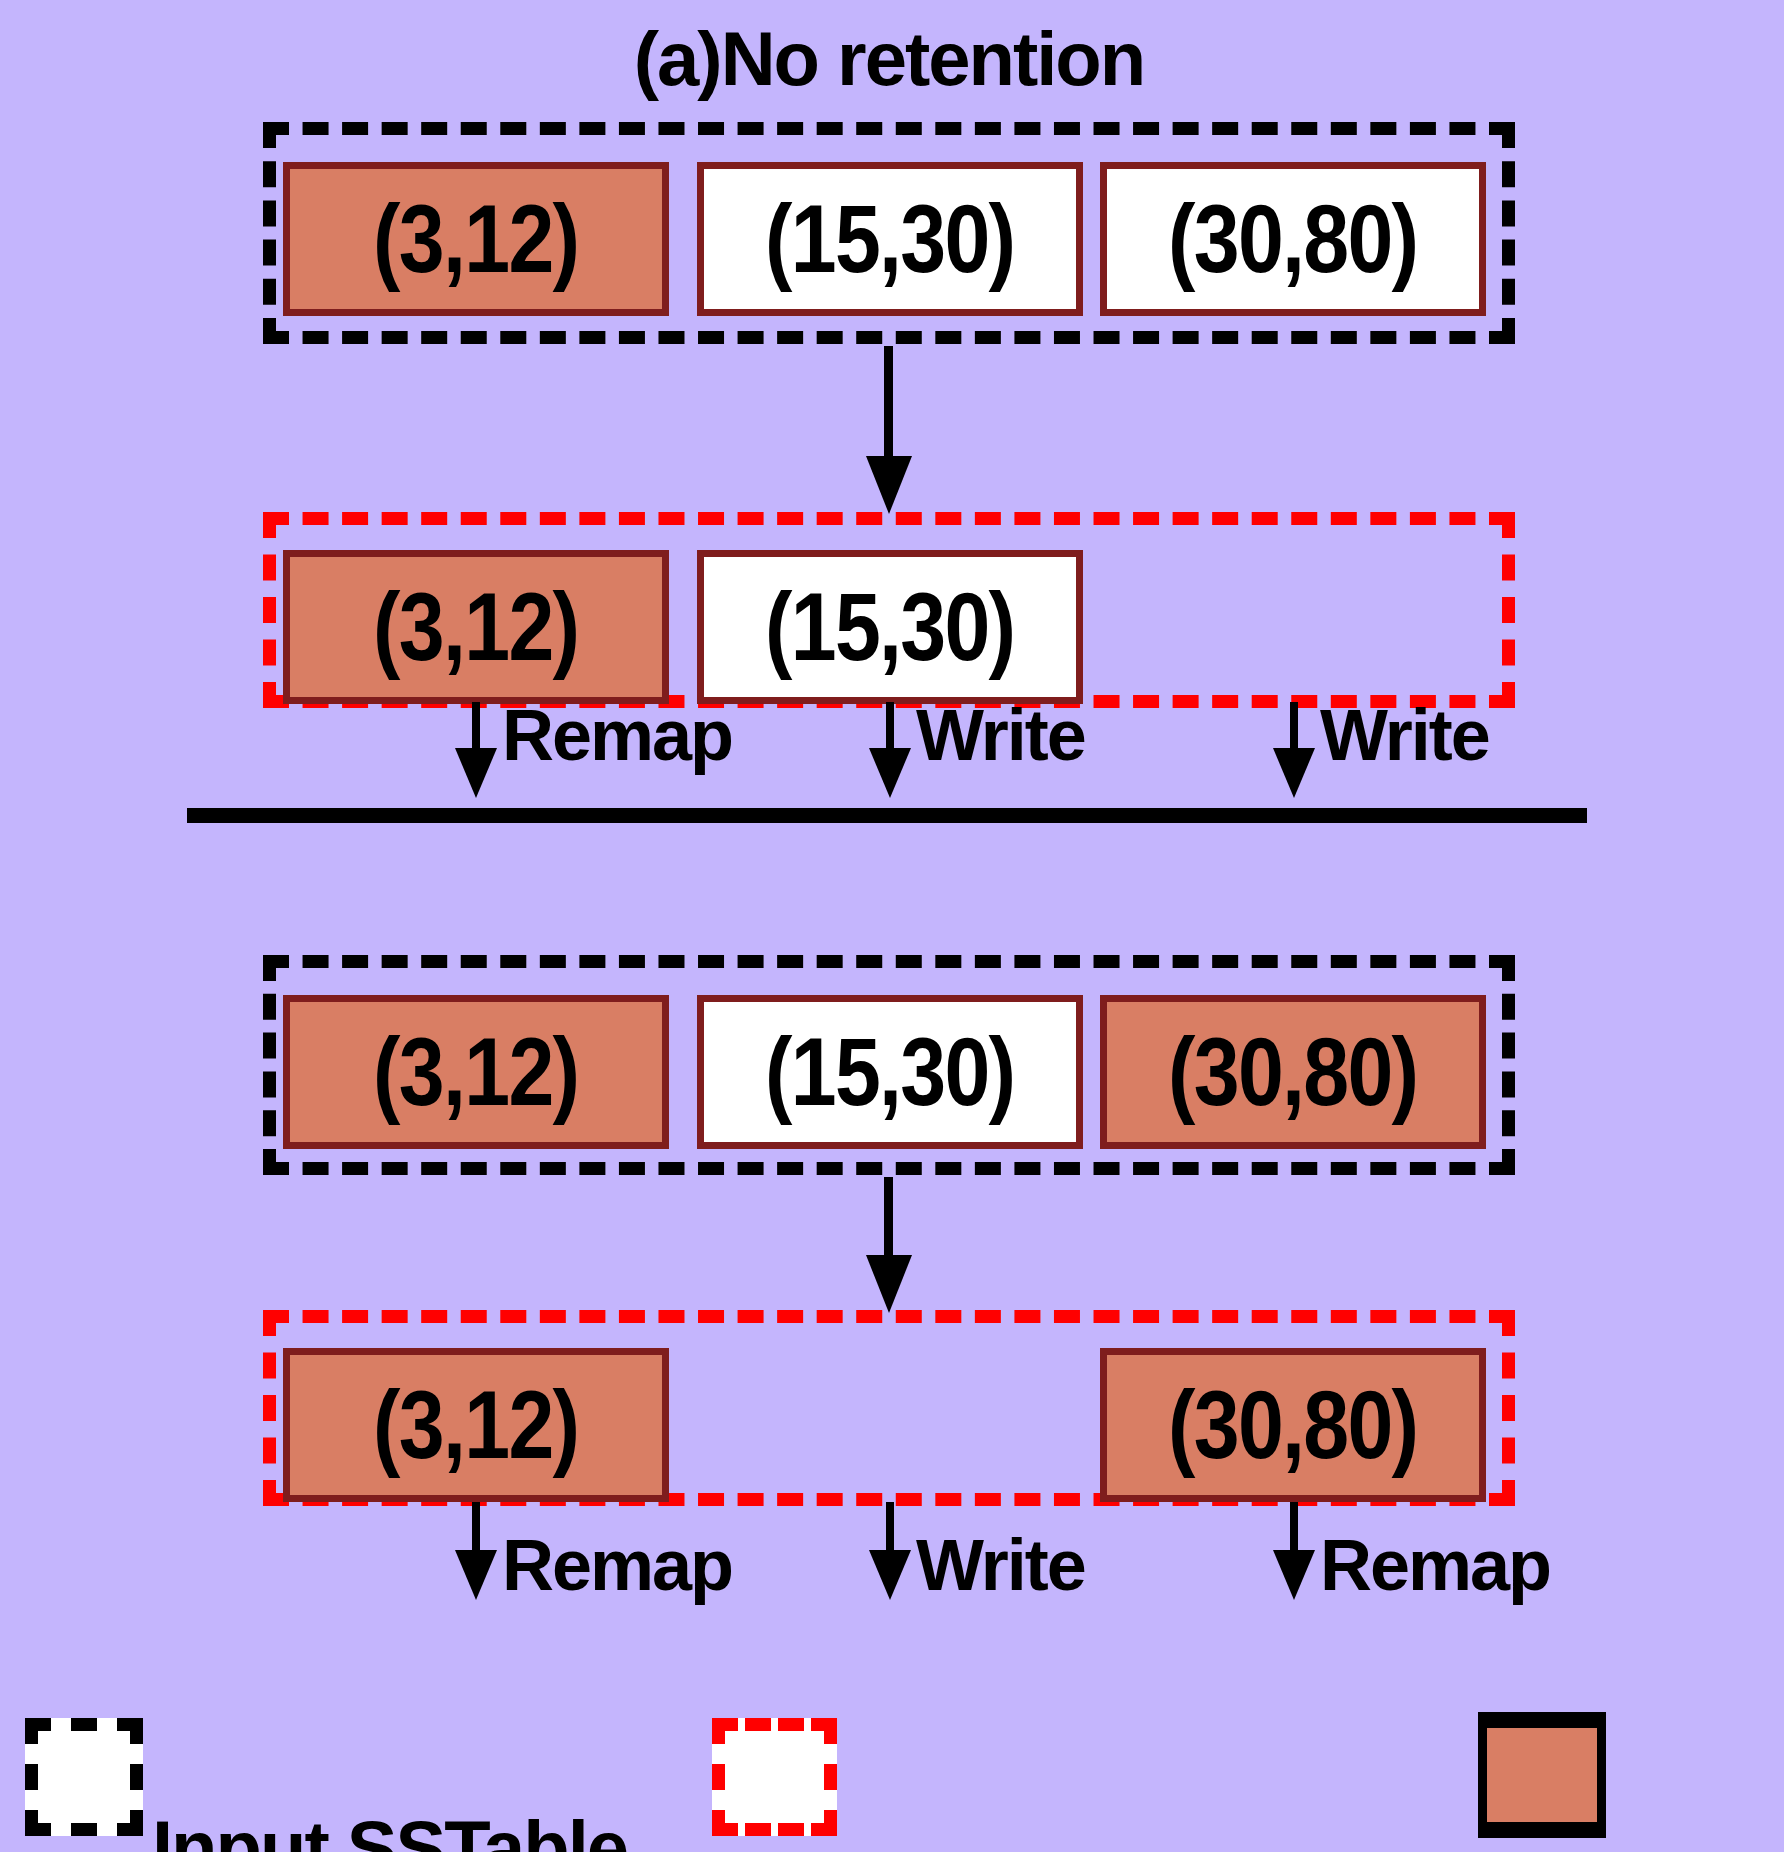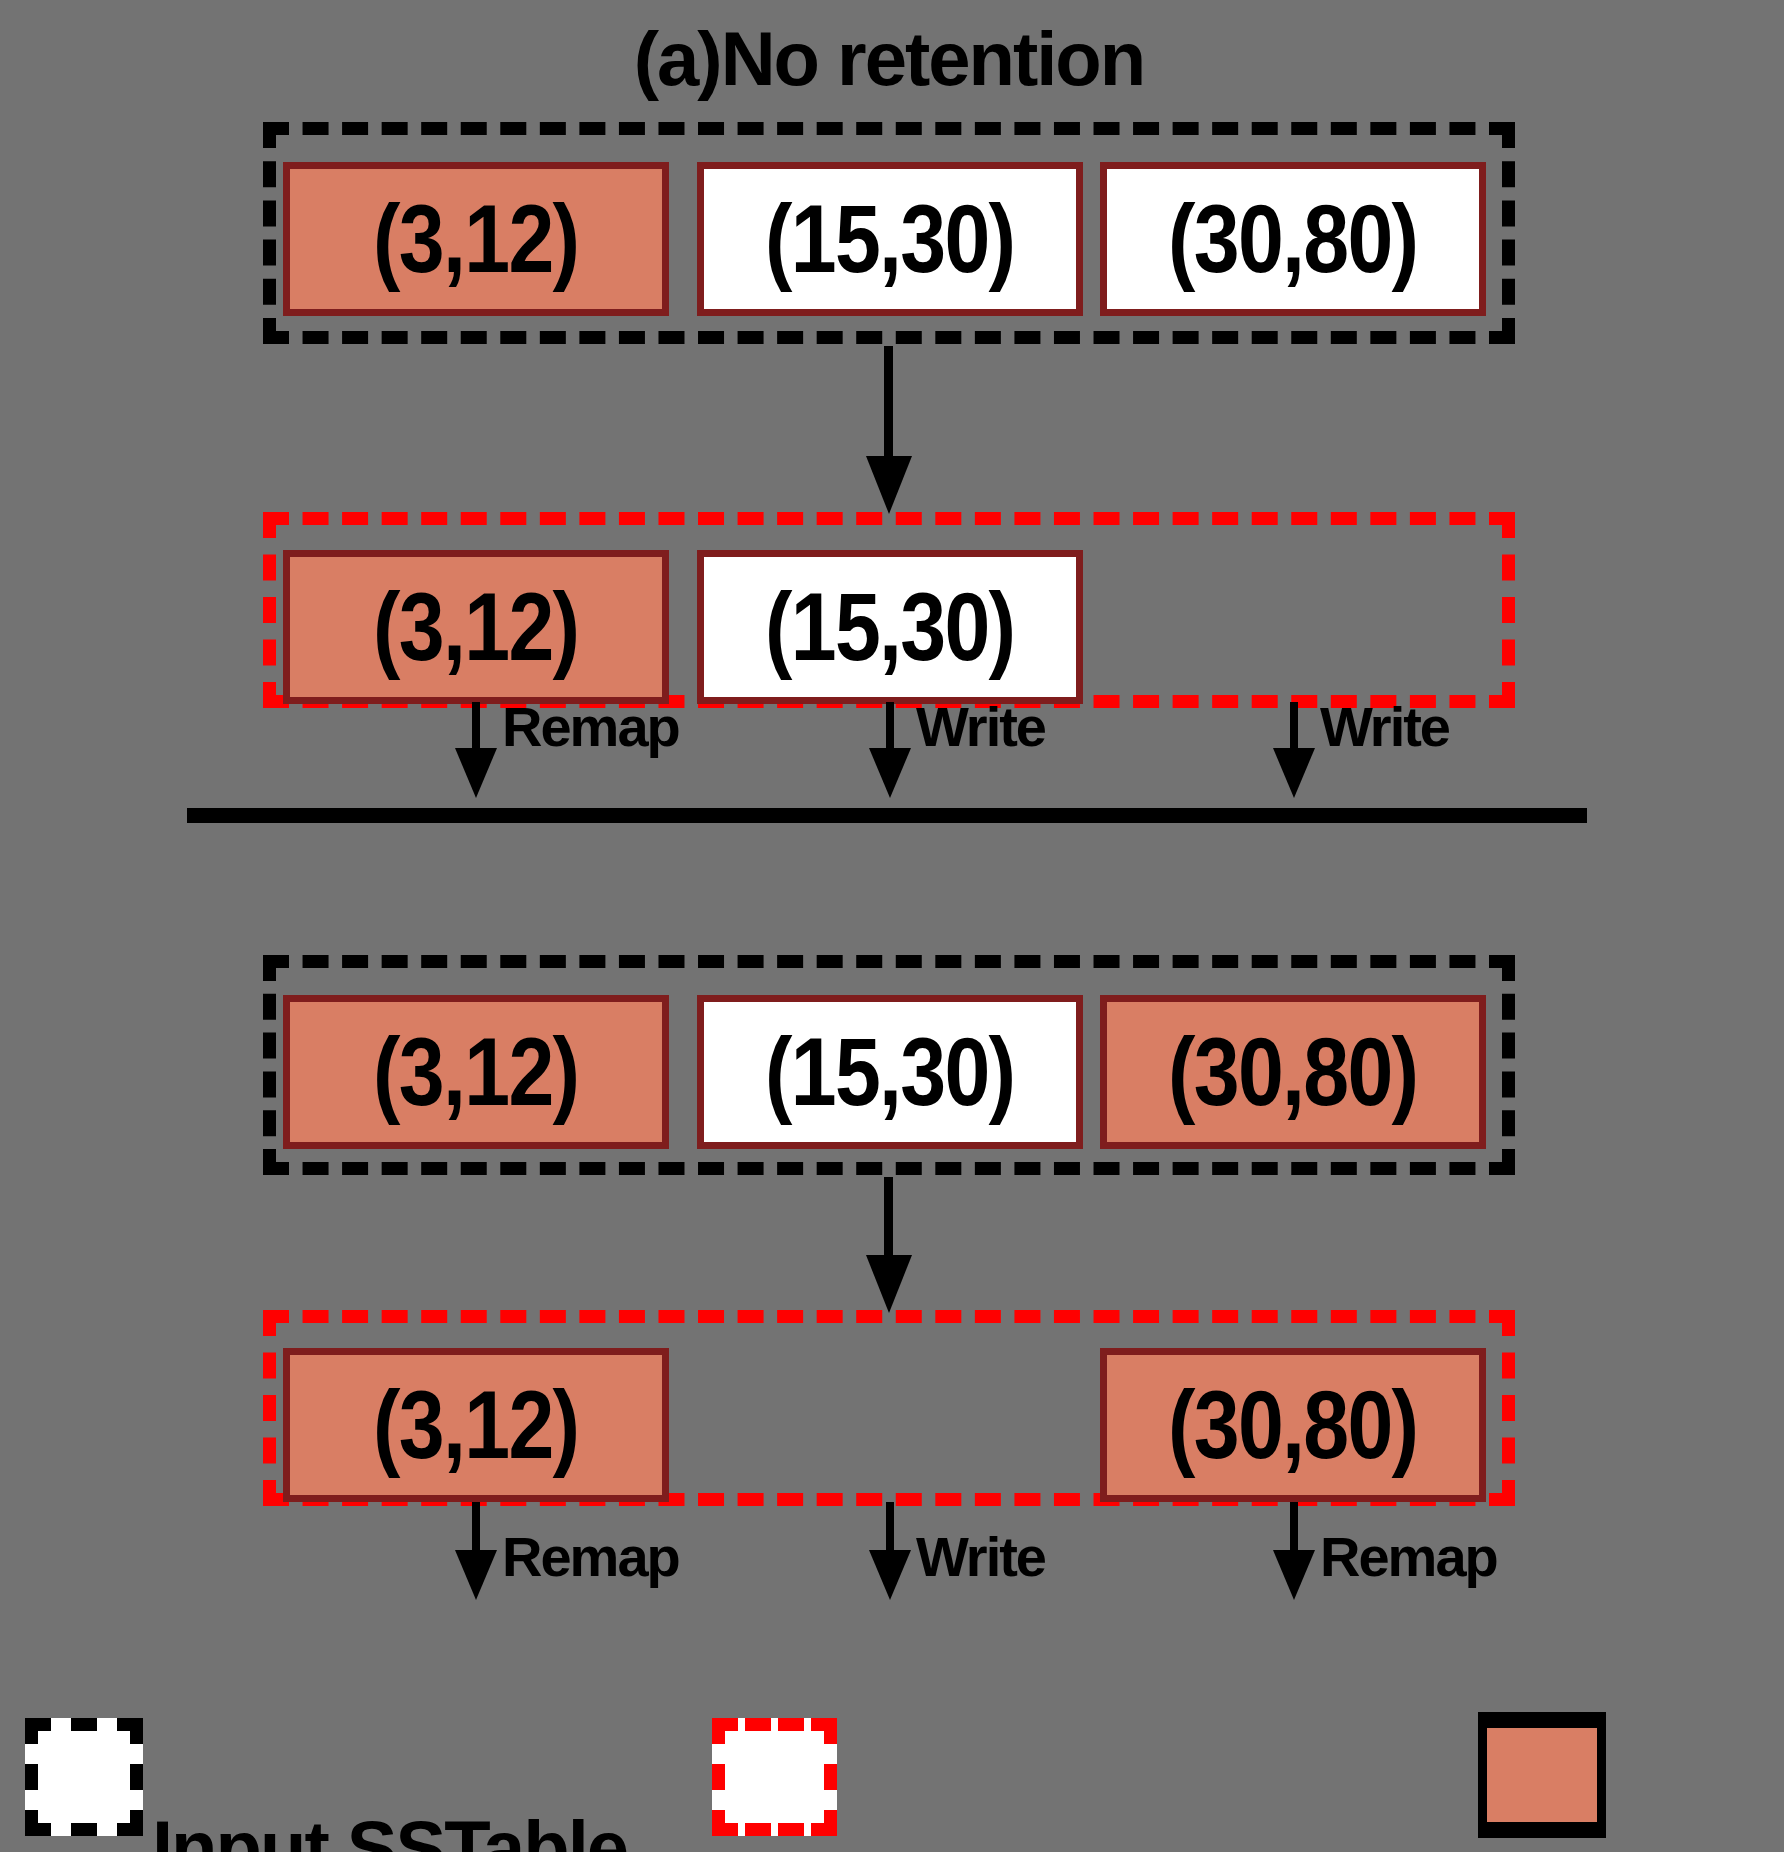--- a/index.html
+++ b/index.html
@@ -1,20 +1,20 @@
 <!DOCTYPE html>
 <html style="--udb: #D97E64; --output-border: #FF0000; --input-border: #000000;"><head>
 <meta charset="utf-8">
 <style>
   html, body { margin: 0; padding: 0; background: #ffffff; }
   .canvas {
     position: relative;
     width: 1784px;
     height: 1852px;
-    background: #737373;
+    background: #c4b5fd;
     font-family: "Liberation Sans", sans-serif;
     font-weight: 700;
     color: #000000;
     overflow: hidden;
   }
   .title {
     position: absolute;
     left: 263px;
     width: 1252px;
     text-align: center;
@@ -57,21 +57,21 @@
     border-right: 23px solid transparent;
     border-top: 58px solid #000000;
   }
   .head.small {
     border-left-width: 21px;
     border-right-width: 21px;
     border-top-width: 50px;
   }
   .action-label {
     position: absolute;
-    font-size: 56px;
+    font-size: 72px;
     letter-spacing: -2px;
     white-space: nowrap;
   }
   .divider {
     position: absolute;
     left: 187px; top: 808px;
     width: 1400px; height: 15px;
     background: #000000;
   }
   .legend-swatch { position: absolute; box-sizing: border-box; background: #ffffff; }

